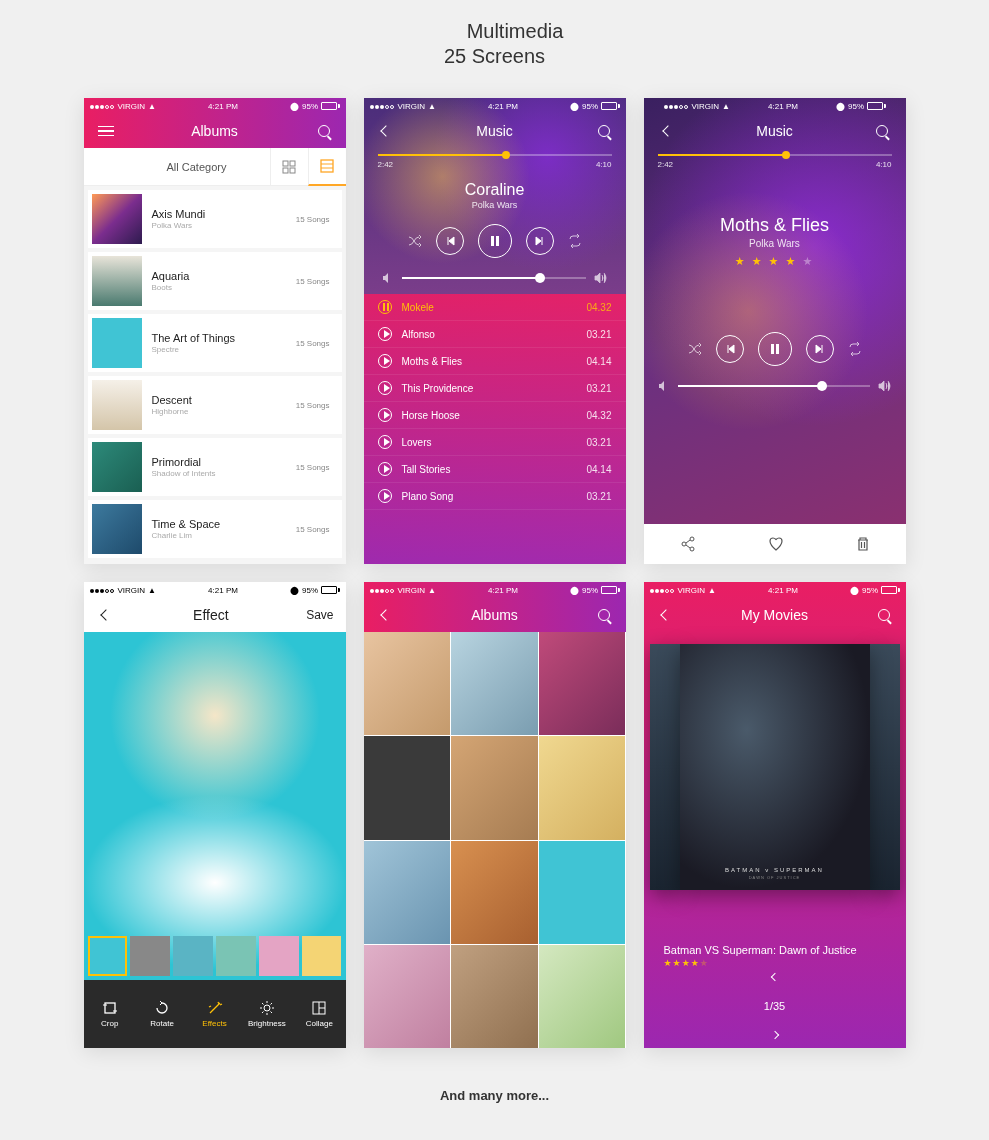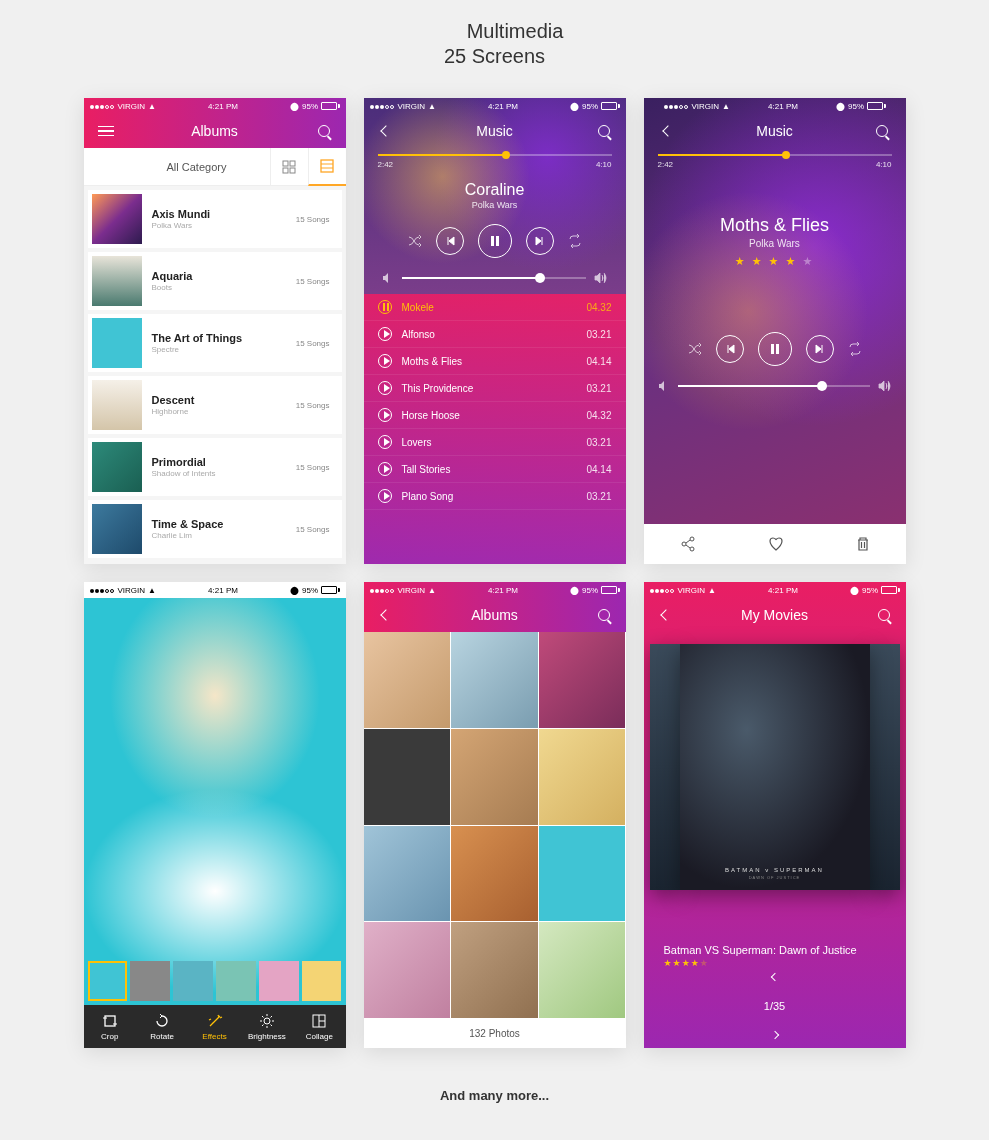--- a/index.html
+++ b/index.html
@@ -40,21 +40,21 @@
   .album-list { flex: 1; background: #f5f5f5; overflow: hidden; padding: 4px; }
   .album-row { background: #fff; margin-bottom: 4px; display: flex; align-items: center; height: 58px; }
   .thumb { width: 50px; height: 50px; margin: 4px; flex-shrink: 0; }
   .t1 { background: linear-gradient(135deg,#ff9a56,#7b2d8e,#2d1b4e); }
   .t2 { background: linear-gradient(180deg,#e8e4d9,#4a7a6f); }
   .t3 { background: #40c4d4; }
   .t4 { background: linear-gradient(180deg,#f5f0e8,#d4c5a9); }
   .t5 { background: linear-gradient(135deg,#2d8a7a,#1a5f52); }
   .t6 { background: linear-gradient(135deg,#3d7a9e,#1e4a6b); }
   .al-info { flex: 1; padding-left: 6px; }
-  .al-title { font-size: 11px; font-weight: 700; color: #222; }
+  .al-title { font-size: 11px; font-weight: 400; color: #222; }
   .al-artist { font-size: 8px; color: #aaa; margin-top: 1px; }
   .al-count { font-size: 8px; color: #888; padding-right: 12px; }
   
   .ph2 { background: linear-gradient(135deg,#6a3093,#a044a0,#e94b8a); color: #fff; }
   .art-bg { background: radial-gradient(circle at 30% 40%, rgba(255,200,80,0.5), transparent 40%), radial-gradient(circle at 70% 30%, rgba(138,43,226,0.7), transparent 50%), linear-gradient(180deg,#4a2d7a,#7a3d8a); }
   .timeline { padding: 6px 14px 2px; }
   .tl-bar { height: 2px; background: rgba(255,255,255,0.3); position: relative; margin-bottom: 4px; }
   .tl-fill { position: absolute; height: 100%; background: #ffc107; left: 0; }
   .tl-knob { position: absolute; width: 8px; height: 8px; background: #ffc107; border-radius: 50%; top: -3px; transform: translateX(-50%); }
   .tl-times { display: flex; justify-content: space-between; font-size: 8px; opacity: 0.85; }
@@ -85,21 +85,21 @@
   .act-bar { height: 40px; background: #fff; display: flex; align-items: center; justify-content: space-around; color: #555; }
   
   .ph4 .navbar { color: #222; }
   .ph4 .chev { border-color: #222; }
   .ph4 .save { font-size: 12px; }
   .effect-img { flex: 1; background: #2dc4d4; position: relative; }
   .effect-face { position: absolute; inset: 0; background: radial-gradient(ellipse 40% 30% at 50% 24%, #f5e6c8, transparent), radial-gradient(ellipse 50% 25% at 50% 72%, #fff, transparent); }
   .filter-strip { position: absolute; bottom: 0; left: 0; right: 0; display: flex; padding: 4px; gap: 3px; }
   .filter-sw { width: 40px; height: 40px; border: 2px solid transparent; }
   .filter-sw.sel { border-color: #ffc107; }
-  .toolbar4 { height: 43px; background: #2a2a2a; display: flex; }
+  .toolbar4 { height: 68px; background: #2a2a2a; display: flex; }
   .tool4 { flex: 1; display: flex; flex-direction: column; align-items: center; justify-content: center; gap: 3px; color: #fff; font-size: 8px; }
   .tool4.active { color: #ffc107; }
   
   .tabs5 { display: flex; color: #fff; padding: 0 40px 10px; }
   .tab5 { flex: 1; display: flex; align-items: center; justify-content: center; gap: 5px; font-size: 11px; padding-bottom: 4px; }
   .tab5.active { border-bottom: 2px solid #fff; }
   .pgrid { flex: 1; display: grid; grid-template-columns: repeat(3,1fr); gap: 1px; overflow: hidden; }
   .pcell { background: #888; }
   .pc0{background:linear-gradient(135deg,#e8c4a0,#c49a6c);} .pc1{background:linear-gradient(135deg,#b8d4e0,#7a9db0);} .pc2{background:linear-gradient(135deg,#c04a7a,#7a2d5a);}
   .pc3{background:#3a3a3a;} .pc4{background:linear-gradient(135deg,#d4a574,#a67c52);} .pc5{background:linear-gradient(135deg,#f0d890,#d4b060);}
@@ -493,20 +493,27 @@
     <div>4:21 PM</div>
     <div class="sb-r">
           <span>⬤</span>
           <span>95%</span>
           <span class="battery">
             <span class="battery-body"><span class="battery-fill"></span></span>
             <span class="battery-tip"></span>
           </span>
         </div>
   </div>
+  <div class="navbar">
+    <div class="nav-btn">
+          <div class="chev"></div>
+        </div>
+    <div class="nav-title" style="color:#222">Effect</div>
+    <div class="save">Save</div>
+  </div>
   <div class="effect-img">
     <div class="effect-face"></div>
     <div class="filter-strip">
       <div class="filter-sw sel" style="background:#40c4d4"></div>
       <div class="filter-sw" style="background:#888"></div>
       <div class="filter-sw" style="background:#5ab4c4"></div>
       <div class="filter-sw" style="background:#7ac4b4"></div>
       <div class="filter-sw" style="background:#e4a4c4"></div>
       <div class="filter-sw" style="background:#f4d474"></div>
     </div>
@@ -593,21 +600,20 @@
         <div class="pcell pc3"></div>
         <div class="pcell pc4"></div>
         <div class="pcell pc5"></div>
         <div class="pcell pc6"></div>
         <div class="pcell pc7"></div>
         <div class="pcell pc8"></div>
         <div class="pcell pc9"></div>
         <div class="pcell pc10"></div>
         <div class="pcell pc11"></div>
       </div>
-  <div class="pfoot">132 Photos</div>
 </div>
 
 <div class="phone ph6">
   <div class="statusbar sb-white">
     <div class="sb-l">
           <span class="sb-dots"><span></span><span></span><span></span><span class="e"></span><span class="e"></span></span>
           <span>VIRGIN</span>
           <span>▲</span>
         </div>
     <div>4:21 PM</div>

